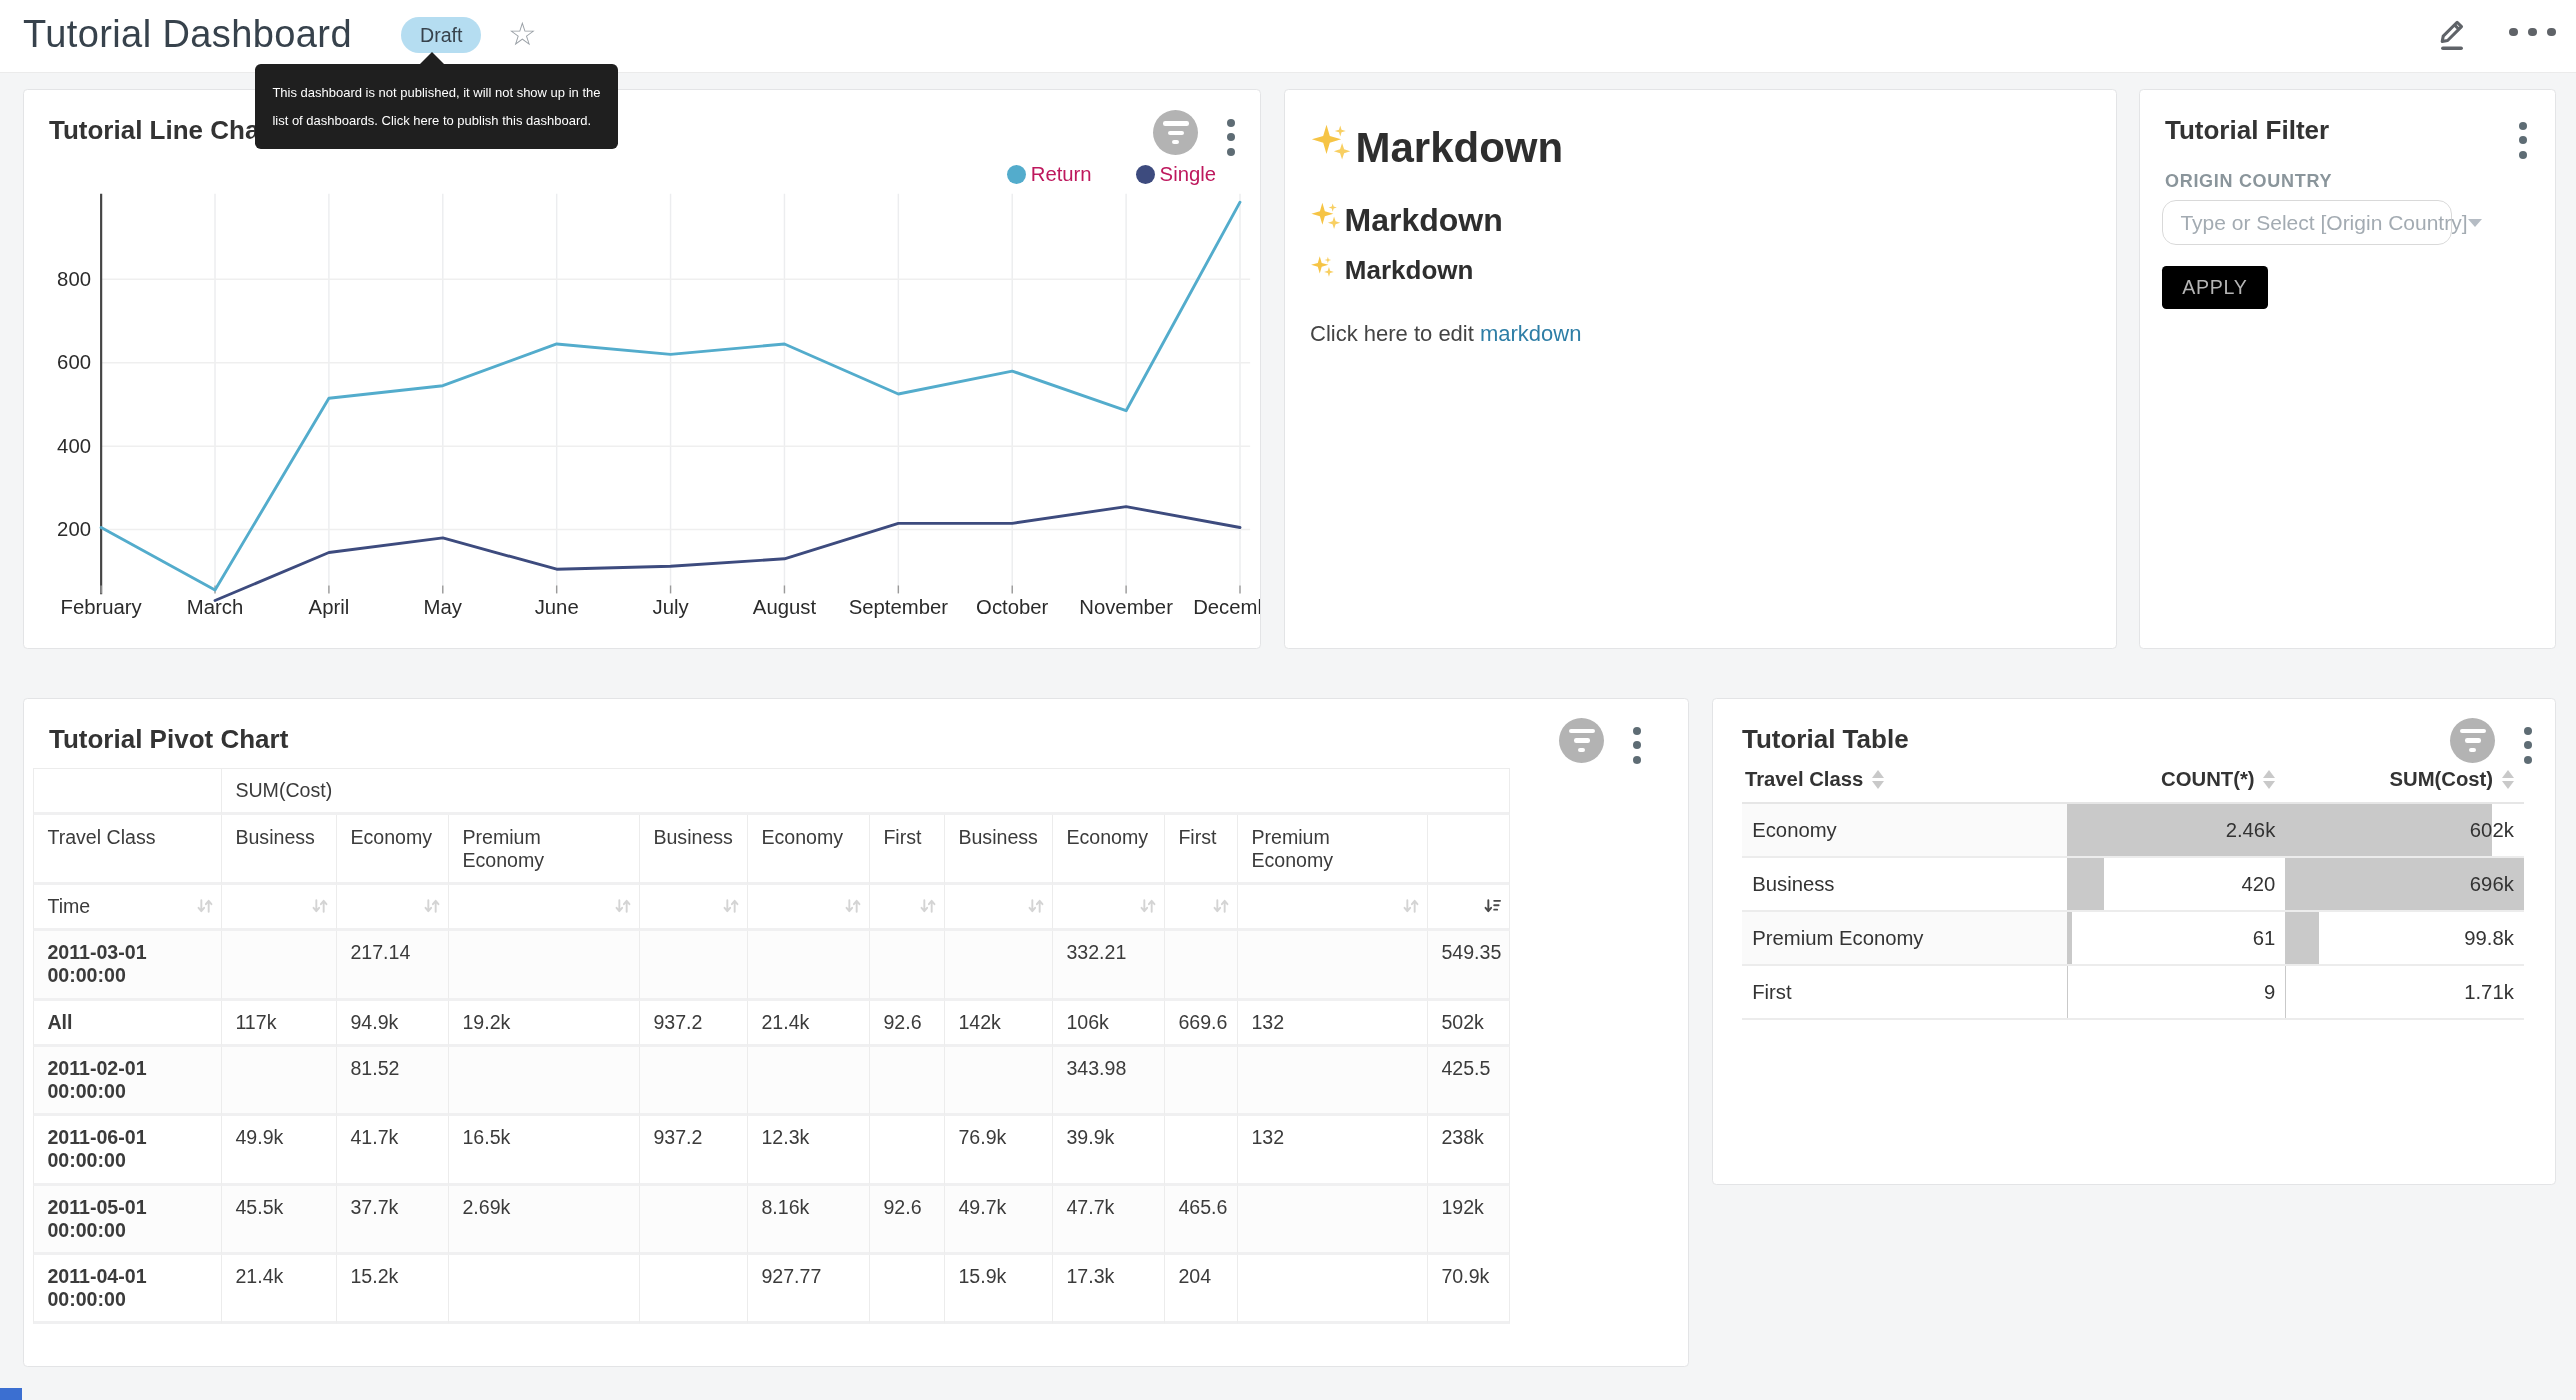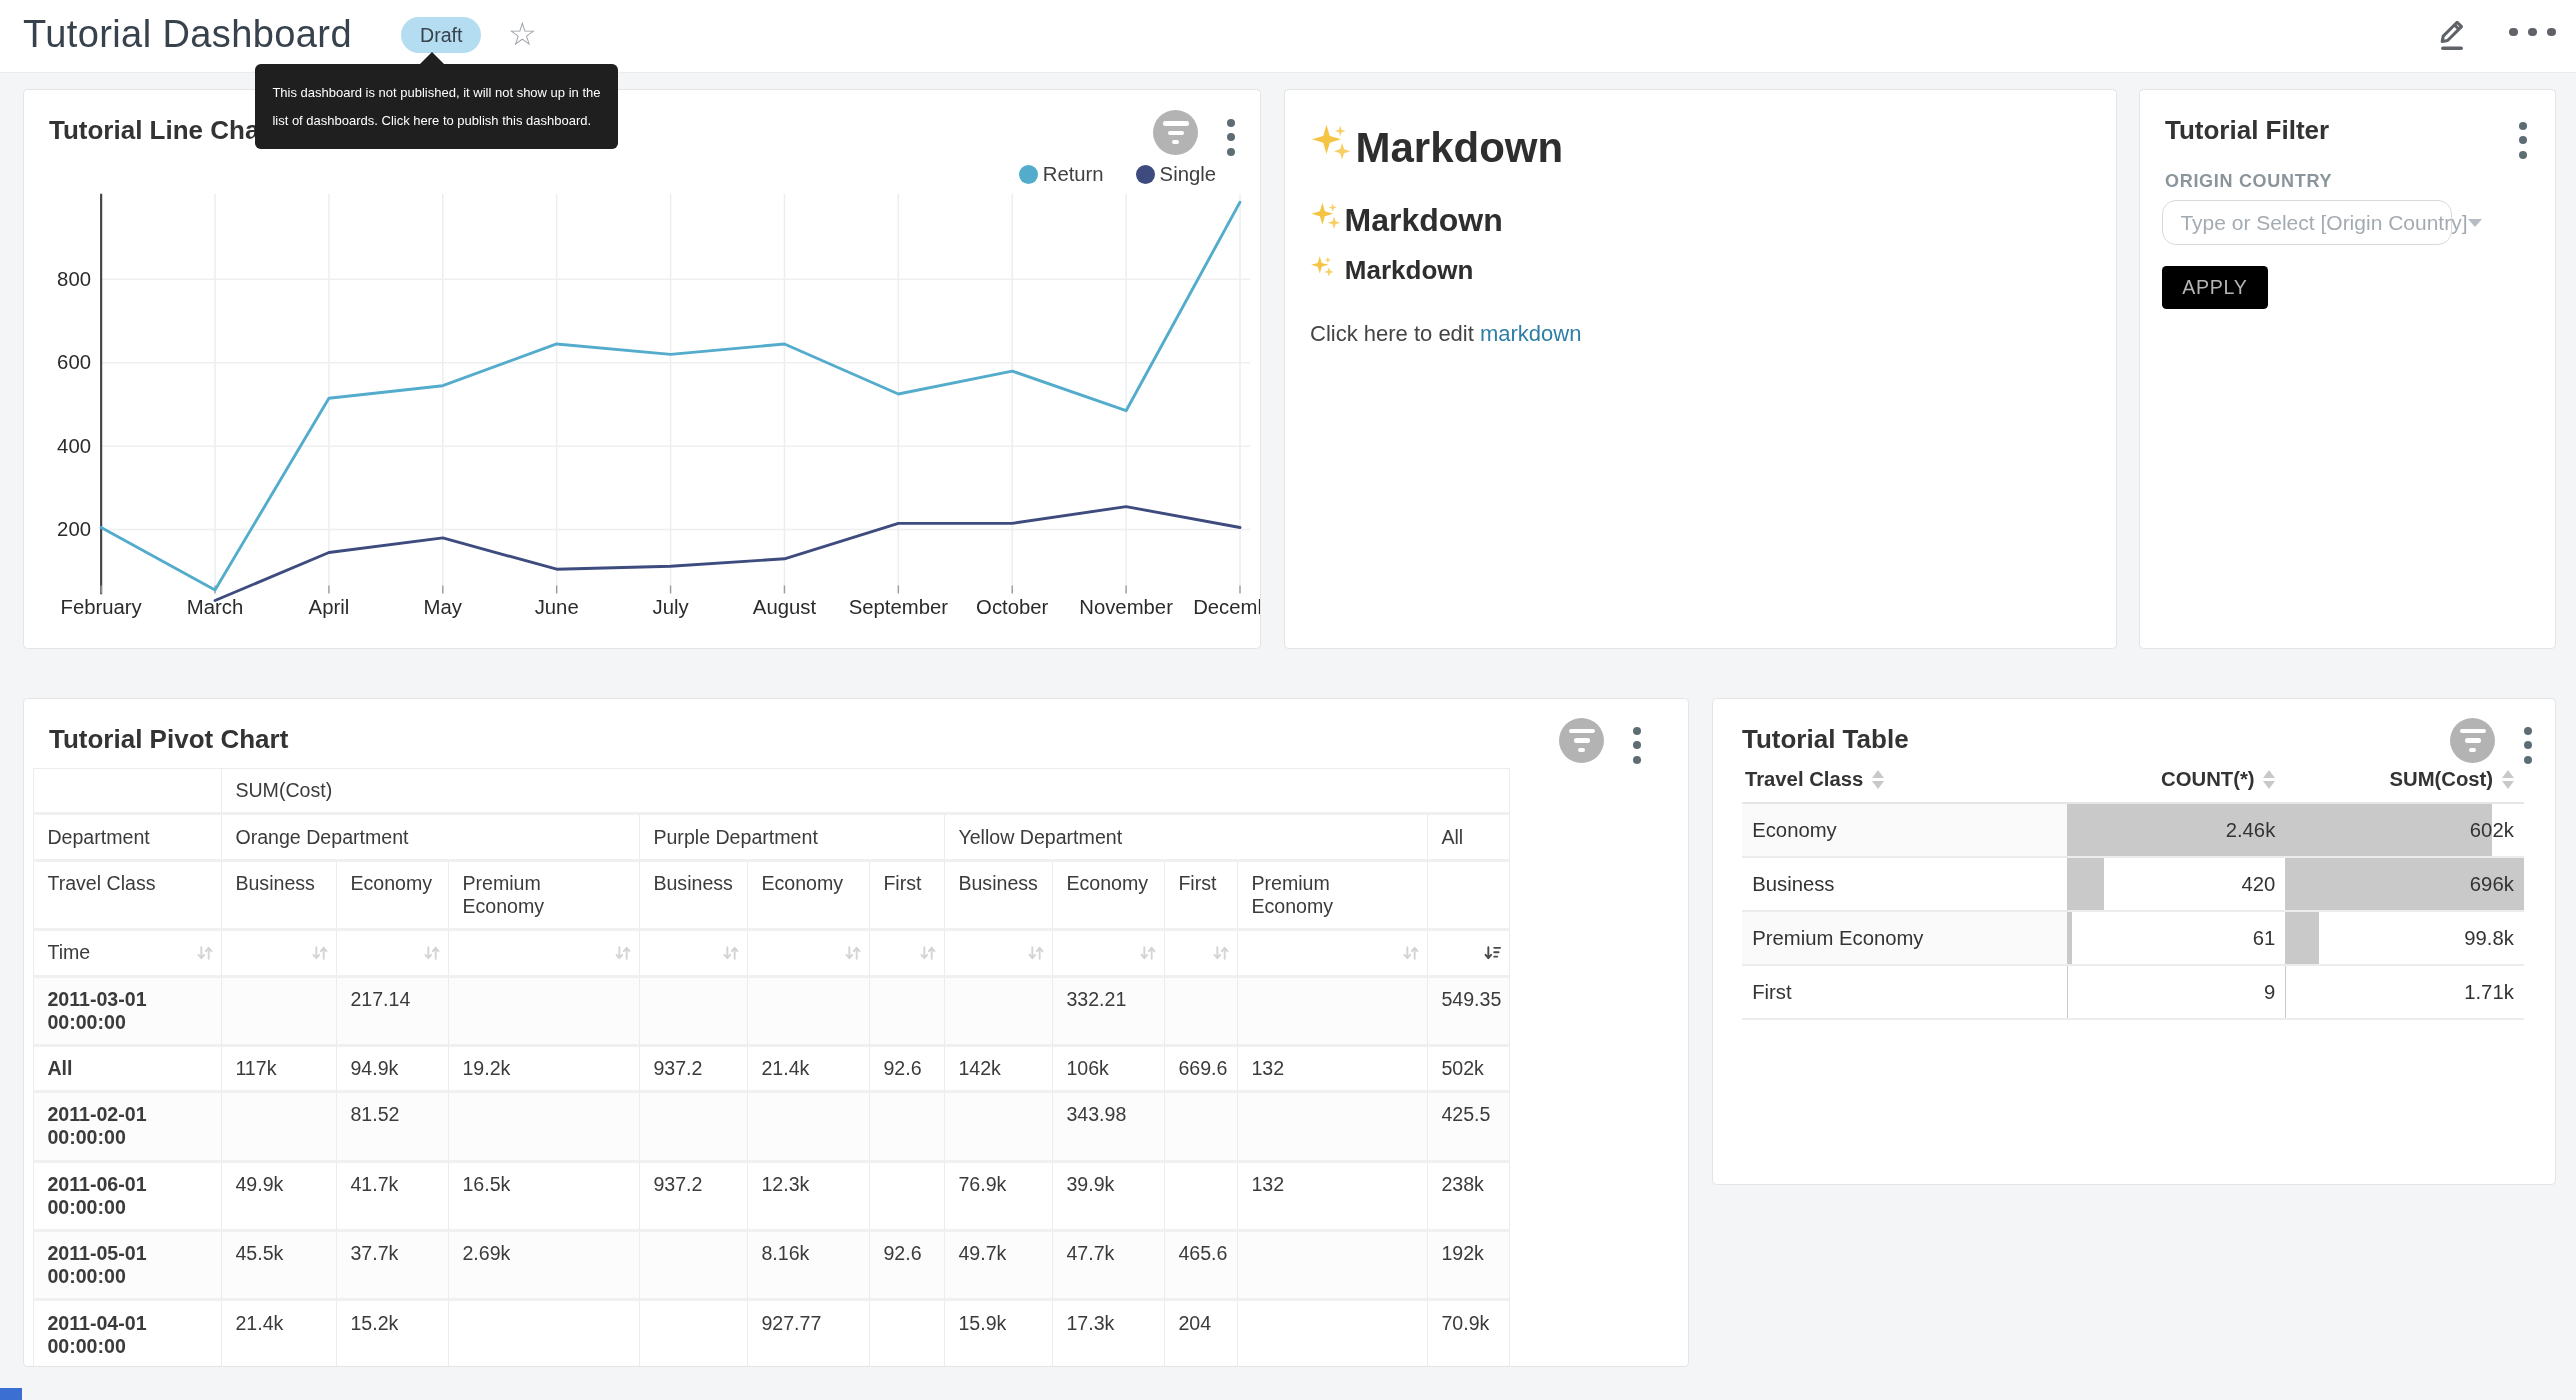--- a/index.html
+++ b/index.html
@@ -41,22 +41,22 @@
   .filter-badge i { display:block; background:#fff; border-radius:2.2px; height:4.4px; }
   .fb1{width:26px;} .fb2{width:16px;} .fb3{width:7.3px;}
 
   #card-line  { left:23px;   top:89px; width:1238px; height:560px; }
   #card-md    { left:1284px; top:89px; width:833px; height:560px; }
   #card-filter{ left:2139px; top:89px; width:417px;  height:560px; }
   #card-pivot { left:23px;   top:698px; width:1666px; height:669px; }
   #card-table { left:1712px; top:698px; width:844px; height:487px; }
 
   
-  .legend { position:absolute; right:44px; top:73px; display:flex; gap:32px;
-    font-size:20.3px; color:#404040; cursor:pointer; }
+  .legend { position:absolute; right:44px; top:73px; display:flex; gap:44px;
+    font-size:20.3px; color:#be185d; cursor:pointer; }
   .legend .item { display:flex; align-items:center; }
   .legend .dot { width:19.6px; height:19.6px; border-radius:50%; margin-right:4.4px; }
   #line-svg { position:absolute; left:0; top:0; }
 
   
   .md-h1 { position:absolute; left:25px; top:30.5px; font-size:42px; font-weight:700; color:#2e2e2e; display:flex; align-items:center;}
   .md-h2 { position:absolute; left:25px; top:110px; font-size:32px; font-weight:700; color:#2e2e2e; display:flex; align-items:center;}
   .md-h3 { position:absolute; left:25px; top:164px; font-size:26px; font-weight:700; color:#2e2e2e; display:flex; align-items:center; gap:7.3px;}
   .md-p  { position:absolute; left:25px; top:231px; font-size:22px; color:#444; }
   .md-p a { color:#2e7ea6; text-decoration:none; cursor:pointer; }
@@ -276,27 +276,20 @@
           <col style="width:73px">
           <col style="width:190px">
           <col style="width:81px">
         </colgroup>
         <thead>
           <tr>
             <th></th>
             <th colspan="11">SUM(Cost)</th>
           </tr>
           <tr>
-            <th>Department</th>
-            <th colspan="3">Orange Department</th>
-            <th colspan="3">Purple Department</th>
-            <th colspan="4">Yellow Department</th>
-            <th colspan="1">All</th>
-          </tr>
-          <tr>
             <th>Travel Class</th>
             <th>Business</th>
             <th>Economy</th>
             <th>Premium Economy</th>
             <th>Business</th>
             <th>Economy</th>
             <th>First</th>
             <th>Business</th>
             <th>Economy</th>
             <th>First</th>

